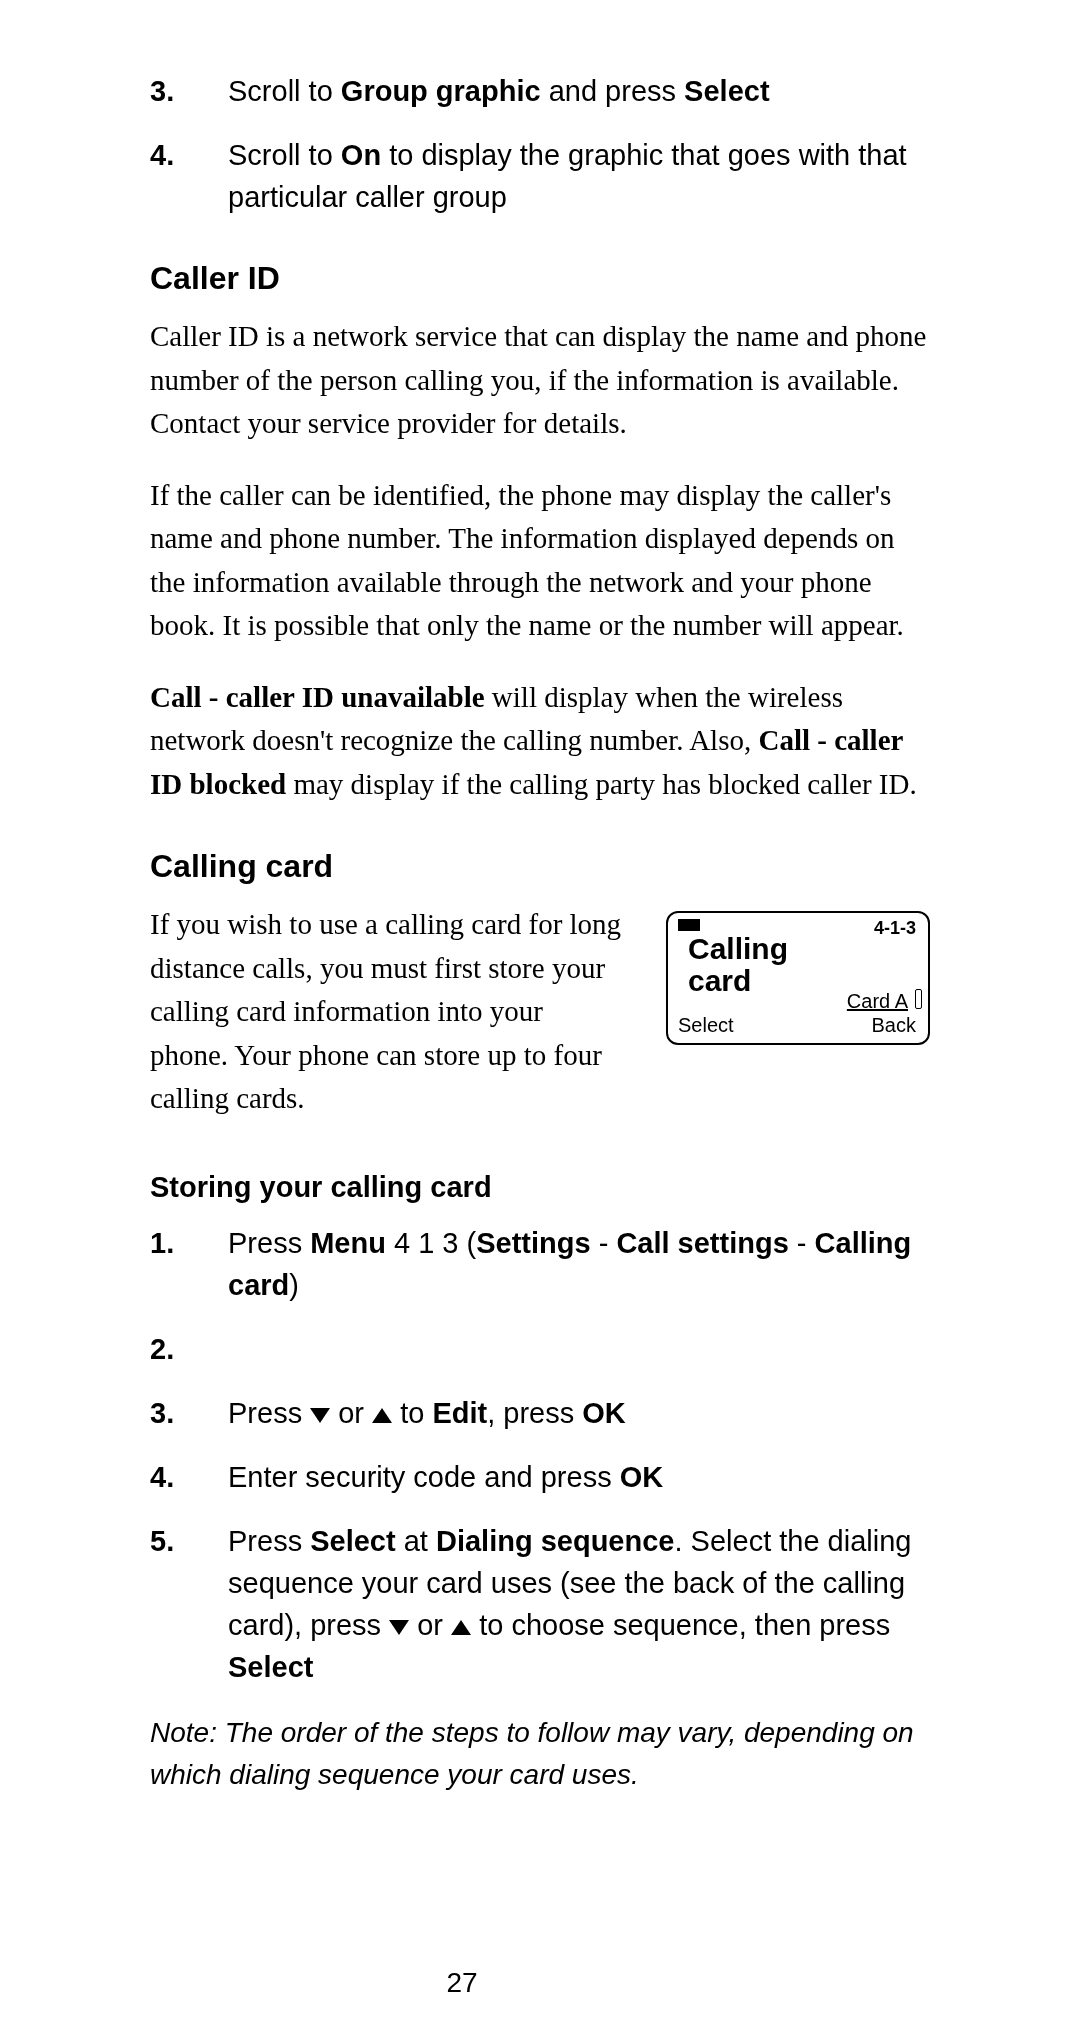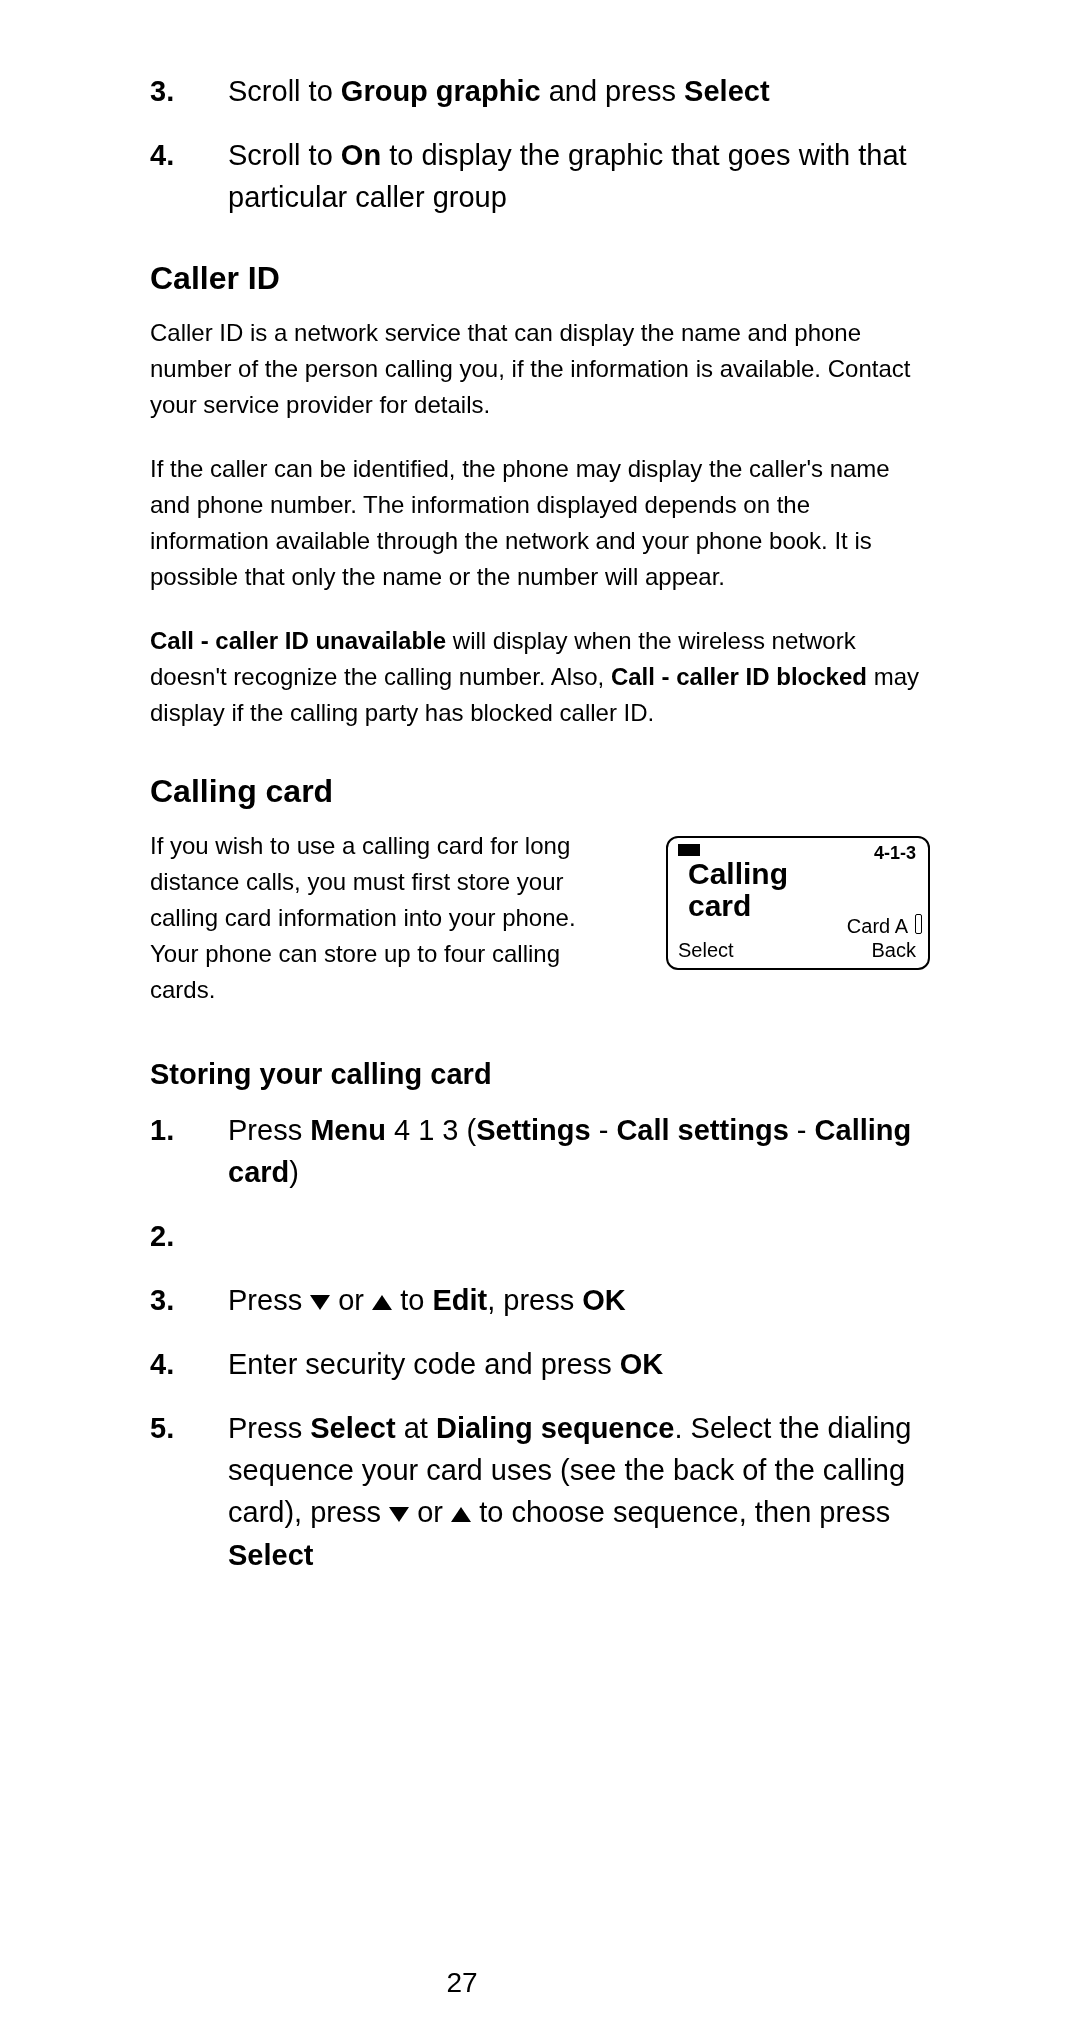--- a/index.html
+++ b/index.html
@@ -39,23 +39,24 @@
   .li-body {
     flex: 1;
   }
   .b { font-weight: 700; margin-top: 24px; }
   h2.section {
     font-size: 32px;
     font-weight: 900;
     margin: 42px 0 18px 0;
   }
   p.body {
-    font-size: 24px;
+    font-size: 29px;
     line-height: 1.5;
     margin: 0 0 28px 0;
+    font-family: Liberation Serif, serif;
   }
   .calling-row {
     display: flex;
     align-items: flex-start;
     gap: 42px;
   }
   .calling-row p.body {
     flex: 1;
     margin-bottom: 16px;
   }
@@ -89,20 +90,21 @@
     top: 20px;
     font-size: 30px;
     font-weight: 700;
     line-height: 1.05;
   }
   .phone-screen .card {
     position: absolute;
     right: 20px;
     bottom: 30px;
     font-size: 20px;
+    text-decoration: underline;
   }
   .phone-screen .scroll {
     position: absolute;
     right: 6px;
     bottom: 34px;
     width: 5px;
     height: 18px;
     border: 1px solid #000;
     border-radius: 2px;
   }
@@ -210,16 +212,17 @@
       <li>
         <div class="li-num">4.</div>
         <div class="li-body">Enter security code and press <span class="b">OK</span></div>
       </li>
       <li>
         <div class="li-num">5.</div>
         <div class="li-body">Press <span class="b">Select</span> at <span class="b">Dialing sequence</span>. Select the dialing sequence your card uses (see the back of the calling card), press <span class="tri-down"></span> or <span class="tri-up"></span> to choose sequence, then press <span class="b">Select</span></div>
       </li>
     </ol>
 
+  <p class="note">Note: The order of the steps to follow may vary, depending on which dialing sequence your card uses.</p>
 
 </div>
 
 <div class="page-num">27</div>
 
 </body></html>

